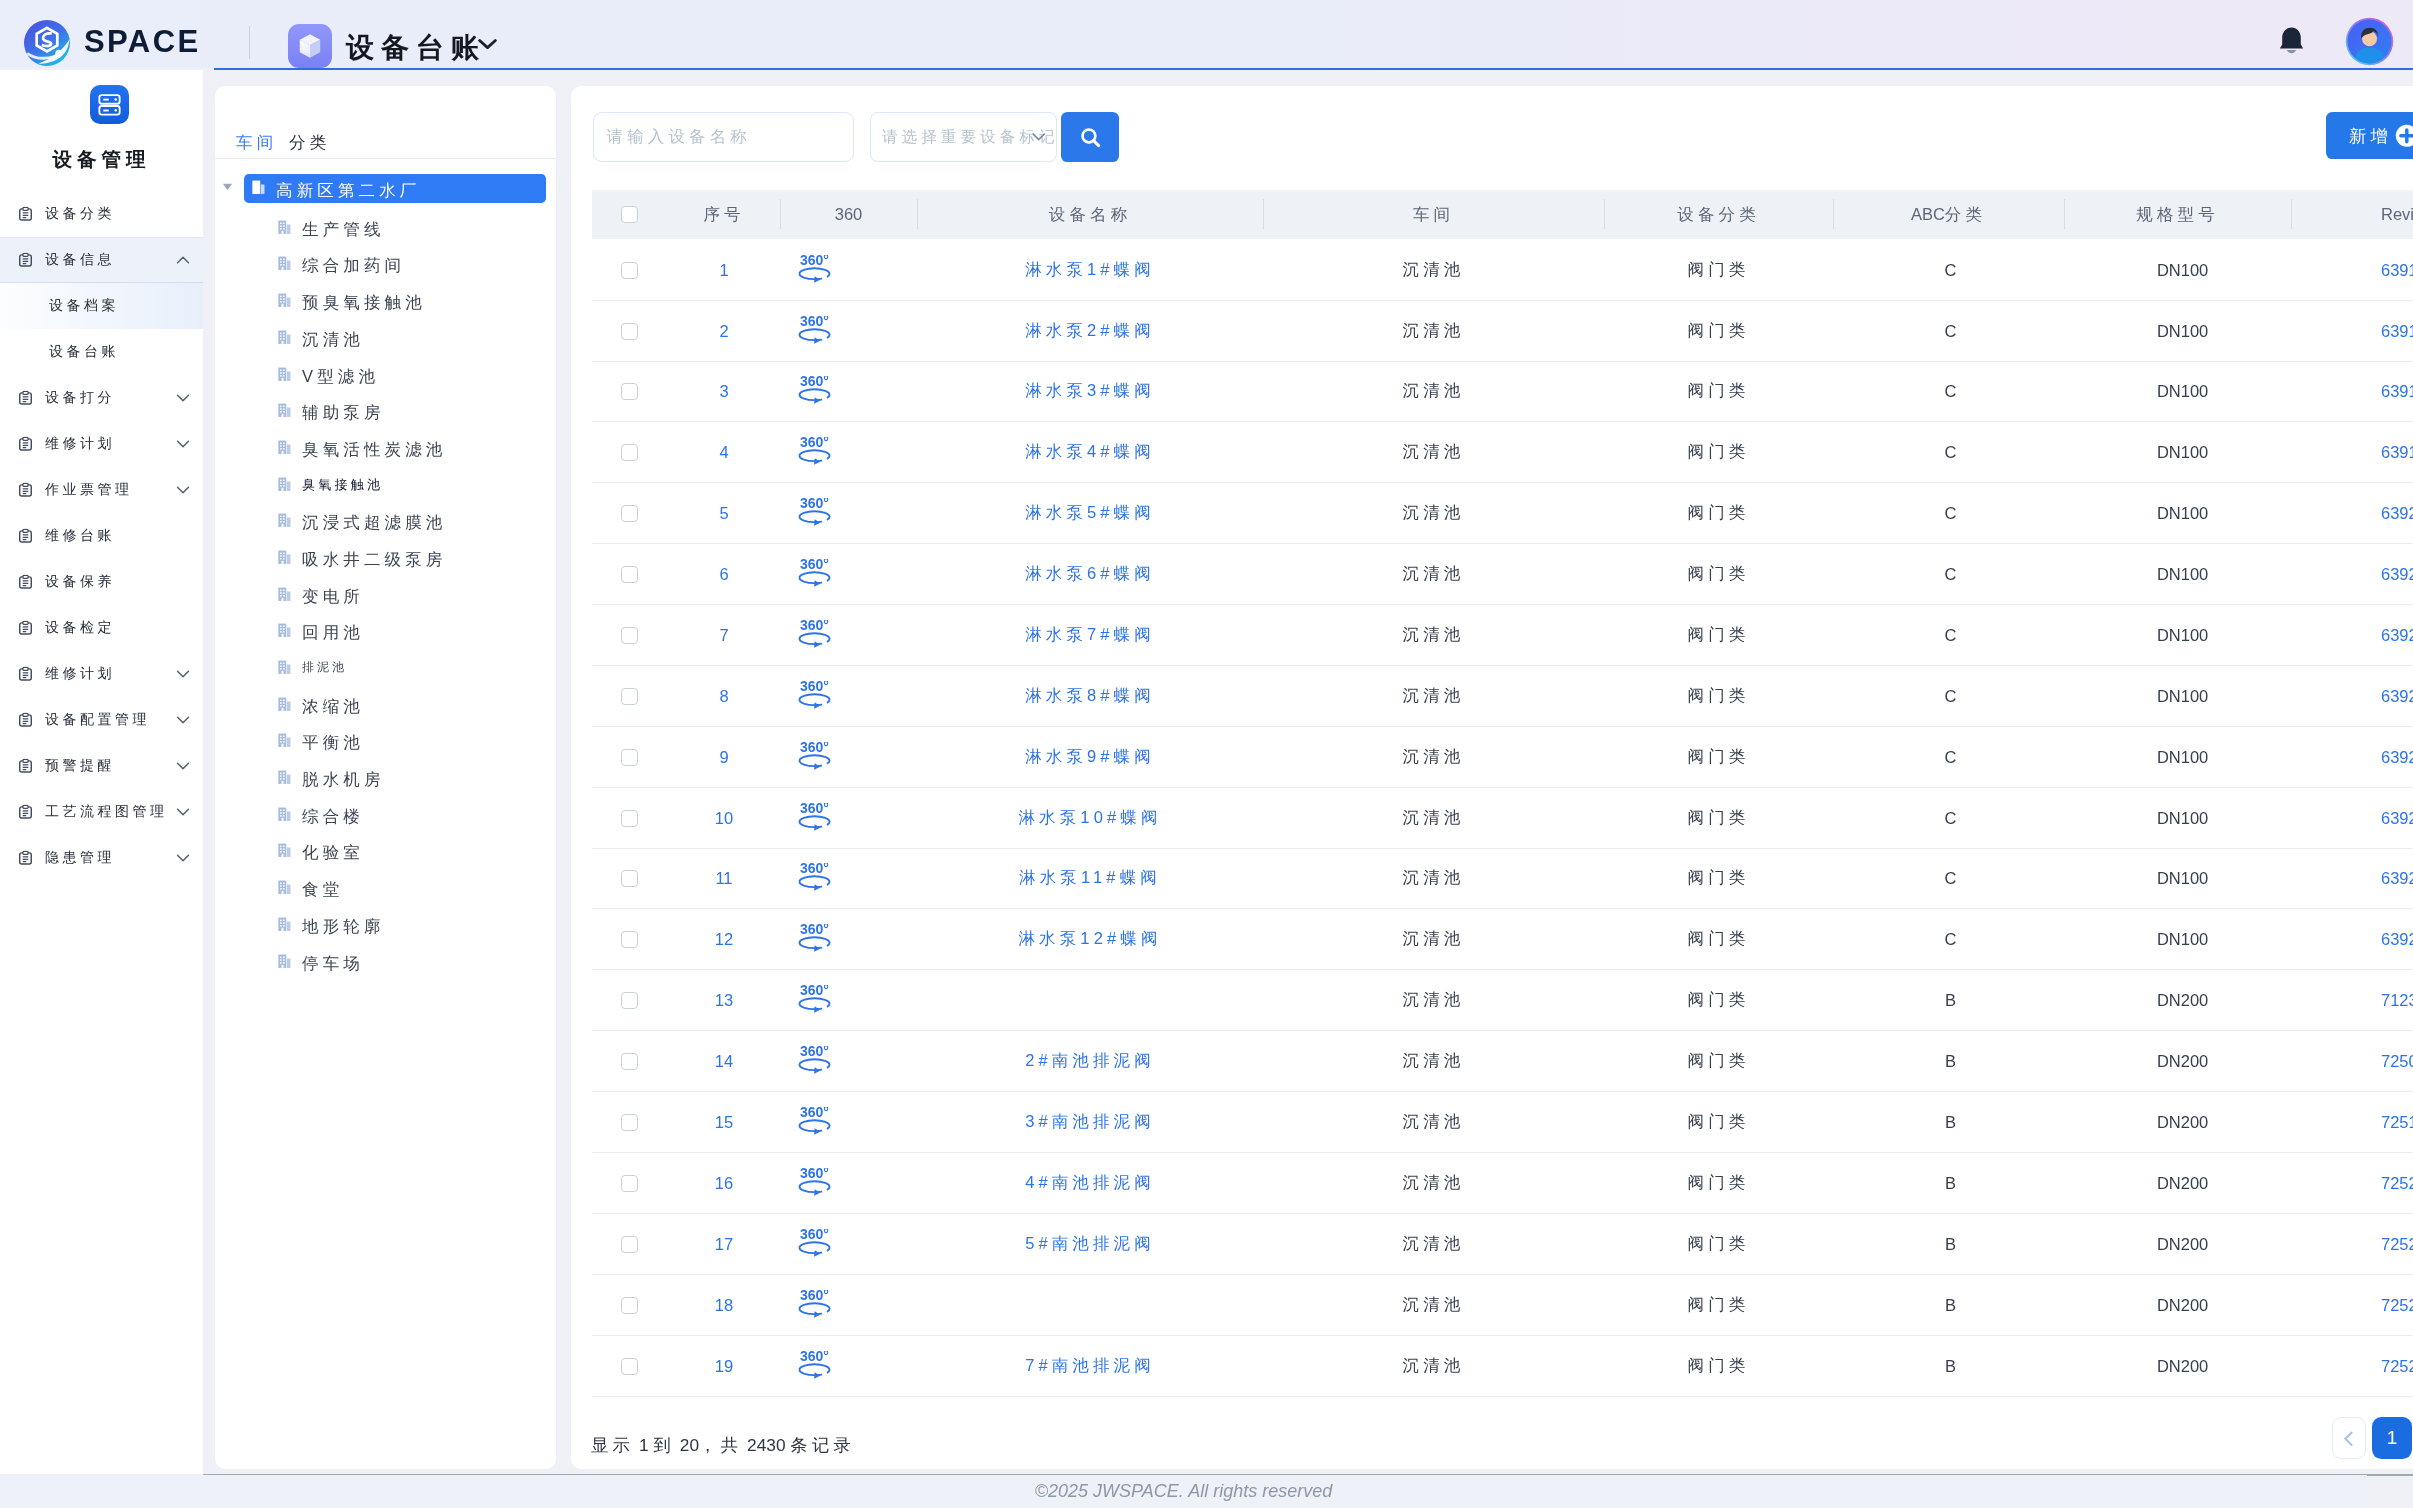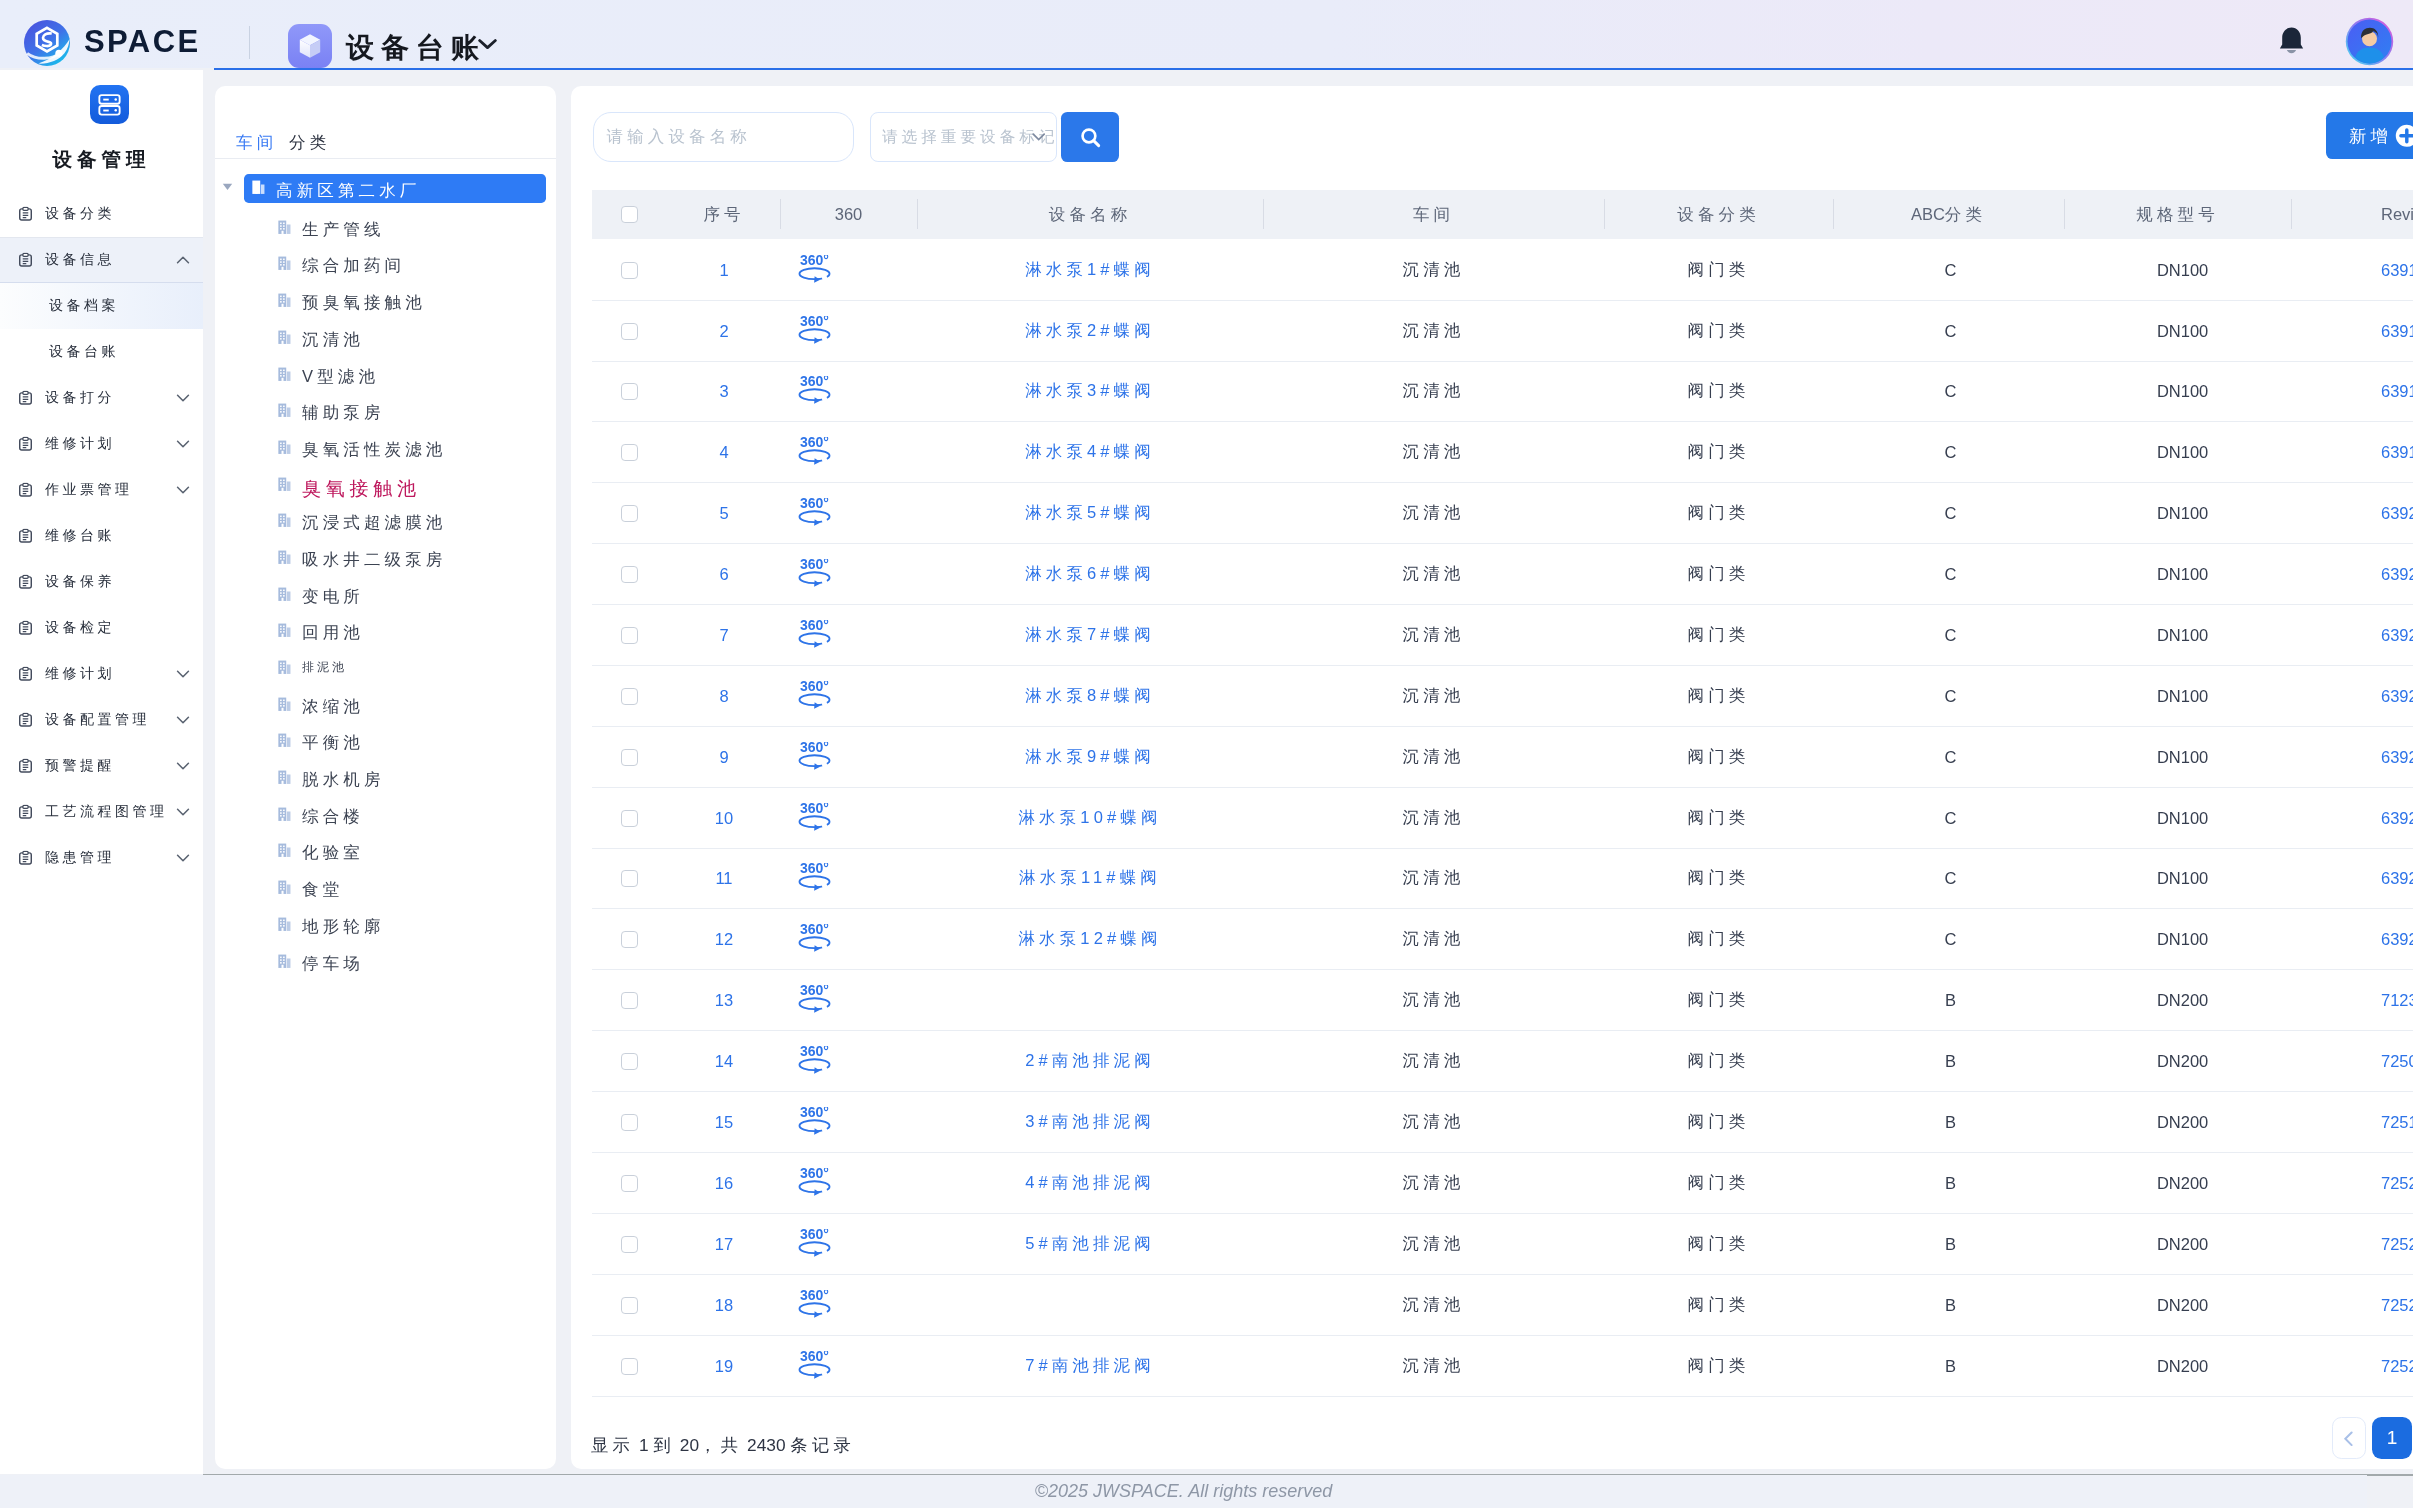--- a/index.html
+++ b/index.html
@@ -21,21 +21,21 @@
 .mi .ch{position:absolute;right:12.6px;top:50%;transform:translateY(-50%)}
 .mi.hl{background:#edf1f9;border-top:0.8px solid #e3e7ef;border-bottom:0.8px solid #d5ddee}
 .mi.hl2{background:linear-gradient(90deg,#fcfdfe,#e8effb)}
 .mi.sub .txt{left:49px}
 
 #tree{left:215px;top:86px;width:341px;height:1383px;background:#fff;border-radius:10.2px}
 #tabs{position:absolute;left:21px;top:46px;font-size:16.5px}
 .tnode{position:absolute;white-space:nowrap}
 
 #main{left:571px;top:86px;width:1878px;height:1383px;background:#fff;border-radius:10.2px 0 0 10.2px}
-#inp1{left:593px;top:112px;width:261px;height:50px;border:1.6px solid #d9e6fb;border-radius:18px;background:#fff}
+#inp1{left:593px;top:112px;width:261px;height:50px;border:1.6px solid #d9e6fb;border-radius:9px;background:#fff}
 #inp1 span{position:absolute;left:12.6px;top:50%;transform:translateY(-50%);font-size:16.5px;color:#b9c3cf;white-space:nowrap}
 #inp2{left:870px;top:112px;width:187px;height:50px;border:1.6px solid #d9e6fb;border-radius:7.9px;background:#fff}
 #inp2 span{position:absolute;left:11px;top:50%;transform:translateY(-50%);font-size:15.7px;color:#b9c3cf;white-space:nowrap}
 #sbtn{left:1061px;top:112px;width:58px;height:50px;background:#2b78ea;border-radius:6.3px}
 #addbtn{left:2326px;top:112px;width:110px;height:47px;background:#2478e8;border-radius:6.3px;color:#fff}
 #addbtn .t{position:absolute;left:23px;top:50%;transform:translateY(-50%);font-size:17.3px}
 
 .th{position:absolute;top:190px;height:49px;background:#eef1f6;color:#5d6678;font-size:16.5px}
 .th .c{position:absolute;top:0;height:49px;display:flex;align-items:center;justify-content:center;white-space:nowrap}
 .sep{position:absolute;top:9.4px;width:0.8px;height:30px;background:#d8dce5}
@@ -375,21 +375,21 @@
         <rect x="3" y="2" width="10" height="17" fill="#a6bbdd"></rect>
         <rect x="13.8" y="7" width="4.6" height="12" fill="#a6bbdd" opacity=".75"></rect>
         <rect x="5.2" y="4.5" width="2" height="2" fill="#fff"></rect>
         <rect x="9" y="4.5" width="2" height="2" fill="#fff"></rect>
         <rect x="5.2" y="8" width="2" height="2" fill="#fff"></rect>
         <rect x="9" y="8" width="2" height="2" fill="#fff"></rect>
         <rect x="5.2" y="11.5" width="2" height="2" fill="#fff"></rect>
         <rect x="9" y="11.5" width="2" height="2" fill="#fff"></rect>
         <rect x="7" y="15" width="2.6" height="4" fill="#fff"></rect>
       </svg></div>
-<div class="abs tnode z" style="left:87px;top:390px;font-size:19px;color:#be185d">臭氧接触池</div>
+<div class="abs tnode z" style="left:87px;top:390px;font-size:13px;color:#0f172a">臭氧接触池</div>
 <div class="abs tnode" style="left:61px;top:426px"><svg width="16.5" height="16.5" viewBox="0 0 21 21" style="vertical-align:middle">
         <rect x="3" y="2" width="10" height="17" fill="#a6bbdd"></rect>
         <rect x="13.8" y="7" width="4.6" height="12" fill="#a6bbdd" opacity=".75"></rect>
         <rect x="5.2" y="4.5" width="2" height="2" fill="#fff"></rect>
         <rect x="9" y="4.5" width="2" height="2" fill="#fff"></rect>
         <rect x="5.2" y="8" width="2" height="2" fill="#fff"></rect>
         <rect x="9" y="8" width="2" height="2" fill="#fff"></rect>
         <rect x="5.2" y="11.5" width="2" height="2" fill="#fff"></rect>
         <rect x="9" y="11.5" width="2" height="2" fill="#fff"></rect>
         <rect x="7" y="15" width="2.6" height="4" fill="#fff"></rect>

